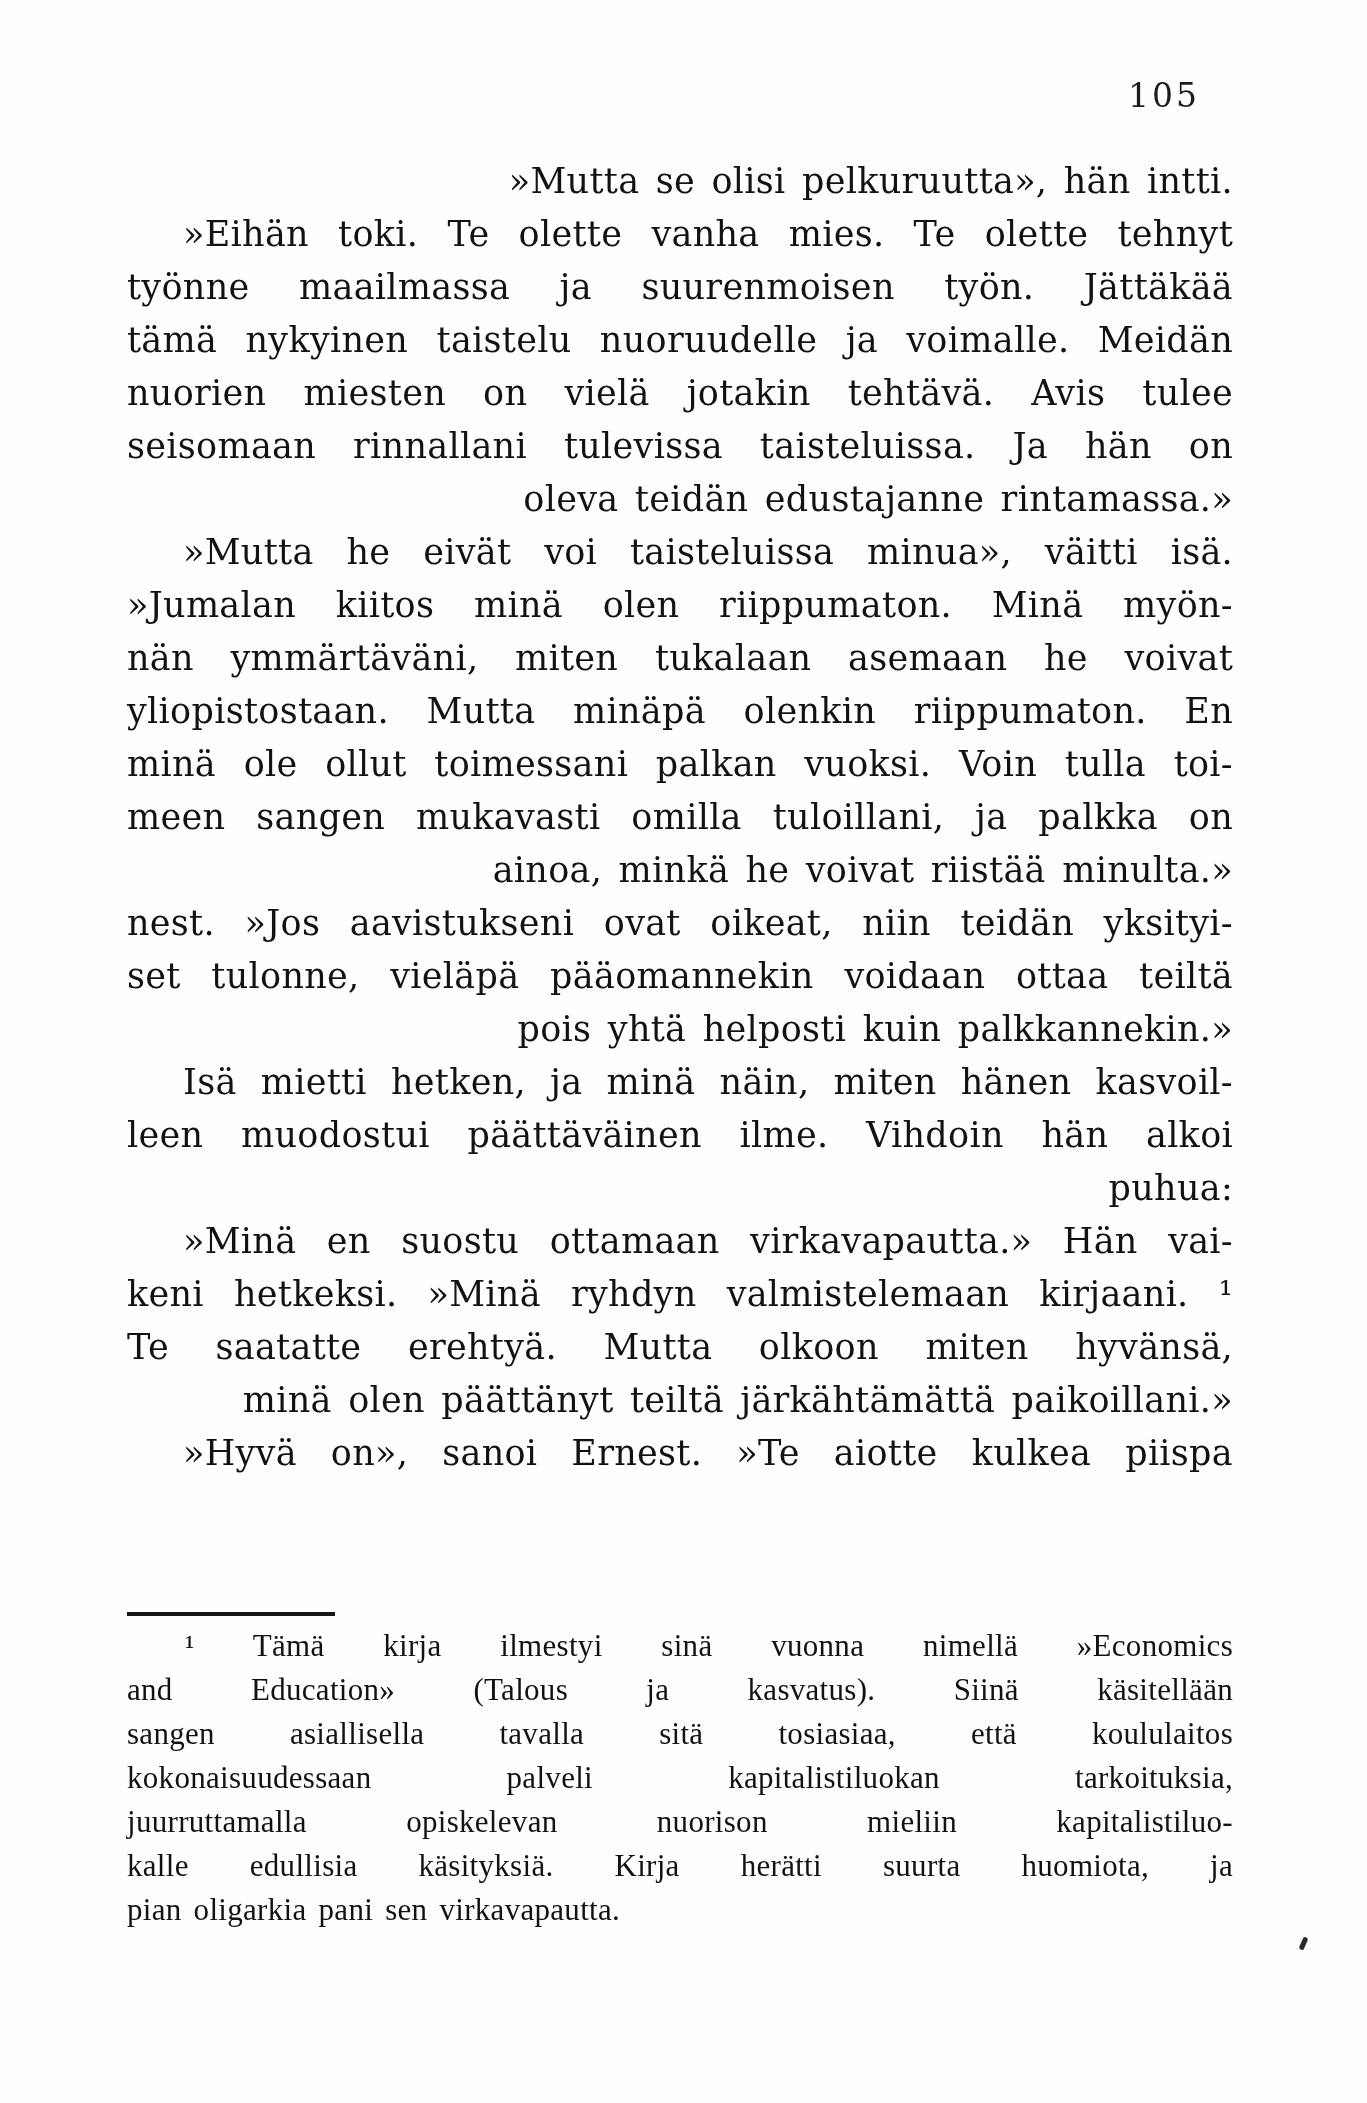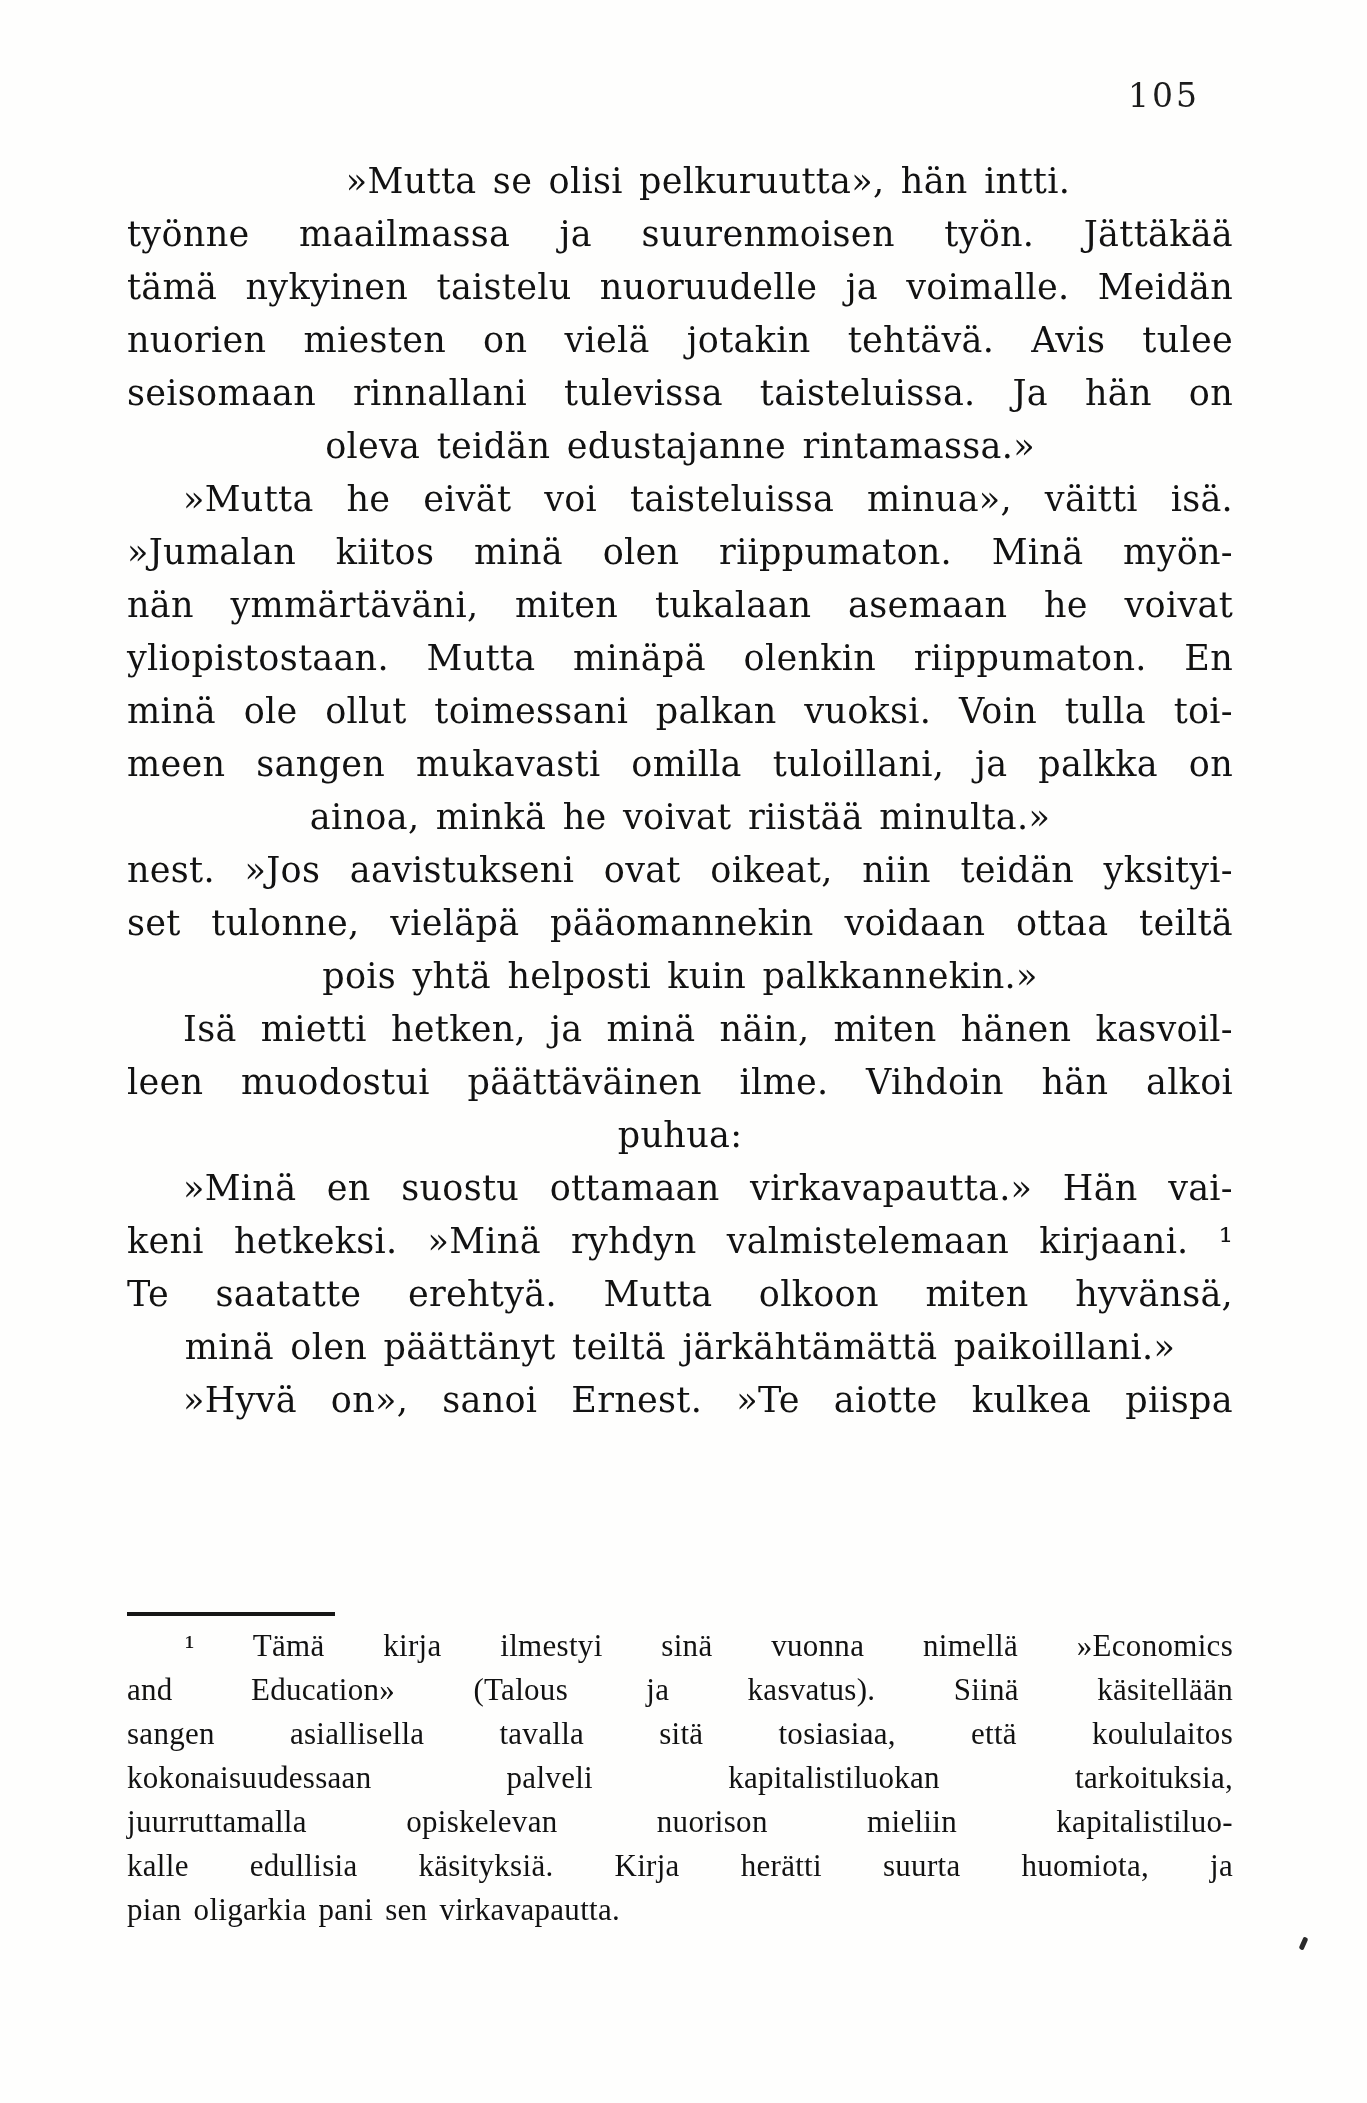--- a/index.html
+++ b/index.html
@@ -27,21 +27,21 @@
     top: 155px;
     width: 1106px;
   }
   .ln {
     font-size: 35px;
     line-height: 53px;
     height: 53px;
     letter-spacing: 0.3px;
     word-spacing: 5px;
     white-space: normal;
-    text-align: center;
+    text-align: right;
   }
   .ln.j {
     text-align: justify;
     text-align-last: justify;
   }
   .ln.ind { padding-left: 56px; }
   .fn-rule {
     position: absolute;
     left: 127px;
     top: 1612px;
@@ -82,20 +82,21 @@
 </style>
 </head>
 <body>
 
 <div class="page">
 
   <div class="page-num">105</div>
 
   <div class="body-text">
     <div class="ln ind">»Mutta se olisi pelkuruutta», hän intti.</div>
+    <div class="ln ind j">»Eihän toki.  Te olette vanha mies.  Te olette tehnyt</div>
     <div class="ln j">työnne maailmassa ja suurenmoisen työn.  Jättäkää</div>
     <div class="ln j">tämä nykyinen taistelu nuoruudelle ja voimalle.  Meidän</div>
     <div class="ln j">nuorien miesten on vielä jotakin tehtävä.  Avis tulee</div>
     <div class="ln j">seisomaan rinnallani tulevissa taisteluissa.  Ja hän on</div>
     <div class="ln">oleva teidän edustajanne rintamassa.»</div>
     <div class="ln ind j">»Mutta he eivät voi taisteluissa minua», väitti isä.</div>
     <div class="ln j">»Jumalan kiitos minä olen riippumaton.  Minä myön-</div>
     <div class="ln j">nän ymmärtäväni, miten tukalaan asemaan he voivat</div>
     <div class="ln j">yliopistostaan.  Mutta minäpä olenkin riippumaton.  En</div>
     <div class="ln j">minä ole ollut toimessani palkan vuoksi.  Voin tulla toi-</div>

